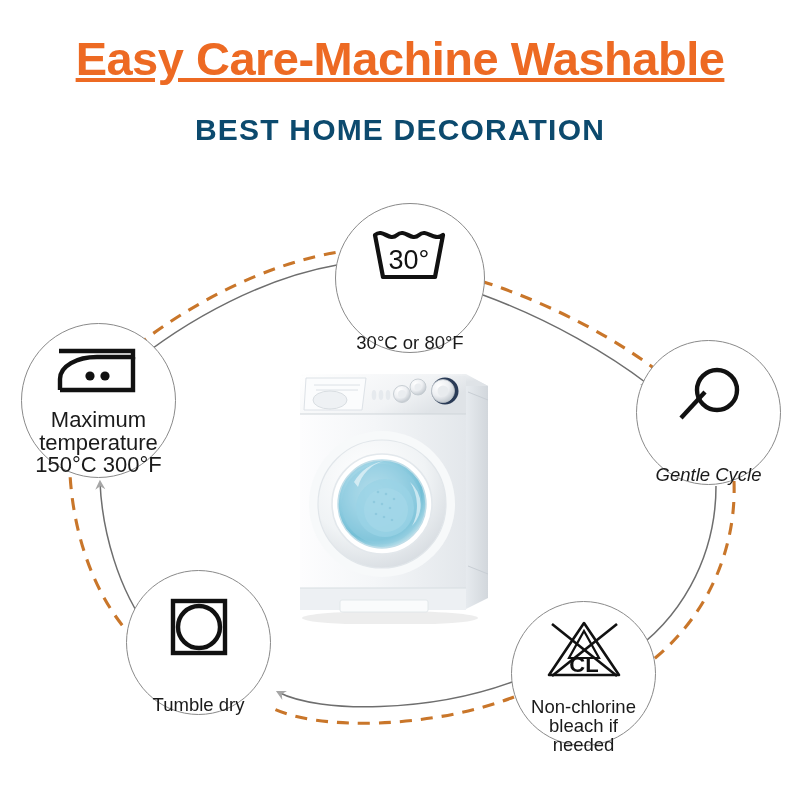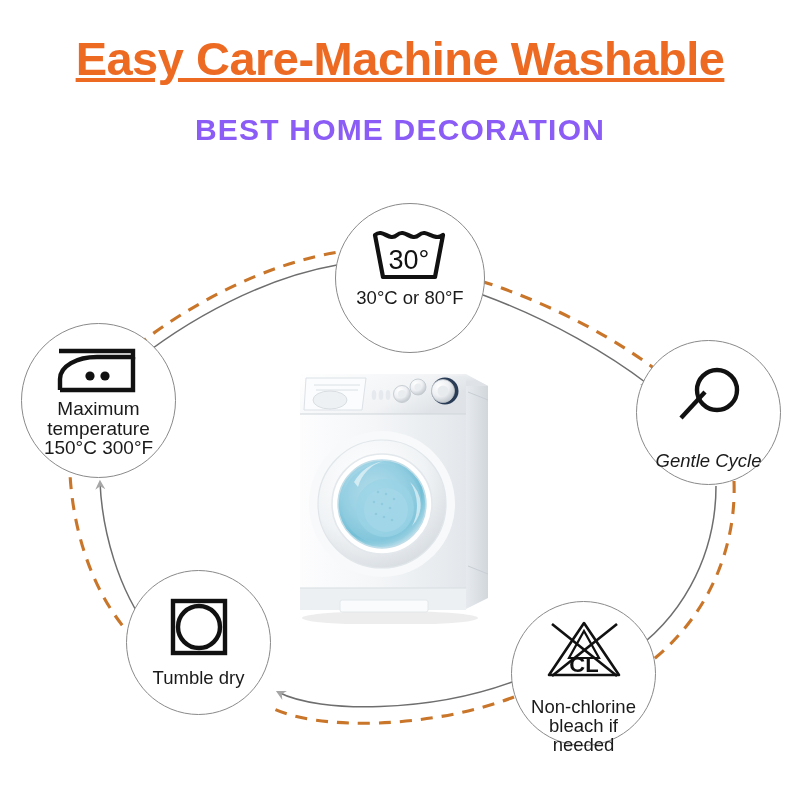--- a/index.html
+++ b/index.html
@@ -38,21 +38,21 @@
   }
   #subtitle {
     position: absolute;
     left: 0;
     top: 113px;
     width: 800px;
     text-align: center;
     font-size: 30px;
     font-weight: bold;
     letter-spacing: 1.2px;
-    color: #8b5cf6;
+    color: #0c4a6e;
     white-space: nowrap;
   }
 
   
   #connectors {
     position: absolute;
     left: 0;
     top: 0;
     width: 800px;
     height: 800px;
@@ -71,21 +71,21 @@
   
   .node {
     position: absolute;
     border-radius: 50%;
     background: #ffffff;
     border: 1.6px solid #8a8a8a;
     box-sizing: border-box;
     display: flex;
     flex-direction: column;
     align-items: center;
-    justify-content: flex-start;
+    justify-content: space-between;
   }
   .node-icon {
     display: block;
     flex: 0 0 auto;
   }
   .node-label {
     color: #1a1a1a;
     text-align: center;
     line-height: 1.03;
     font-size: 19px;
@@ -101,21 +101,21 @@
   #node-gentle    { left: 636px; top: 340px; width: 145px; height: 145px; padding-top: 24px; }
   #node-gentle .node-label { margin-top: 24px; font-size: 18.5px; font-style: italic; }
 
   #node-bleach    { left: 511px; top: 601px; width: 145px; height: 145px; padding-top: 16px; gap: 16px; }
   #node-bleach .node-label { margin-top: 1px; font-size: 18.5px; }
 
   #node-tumble    { left: 126px; top: 570px; width: 145px; height: 145px; padding-top: 26px; }
   #node-tumble .node-label { margin-top: 11px; font-size: 18.5px; }
 
   #node-iron      { left: 21px; top: 323px; width: 155px; height: 155px; padding-top: 22px; }
-  #node-iron .node-label { margin-top: 3px; font-size: 19px; }
+  #node-iron .node-label { margin-top: 3px; font-size: 22px; }
 
   
   .node { overflow: visible; }
 </style>
 </head>
 <body>
 
 <div id="canvas">
 
   <div id="title">Easy Care-Machine Washable</div>

